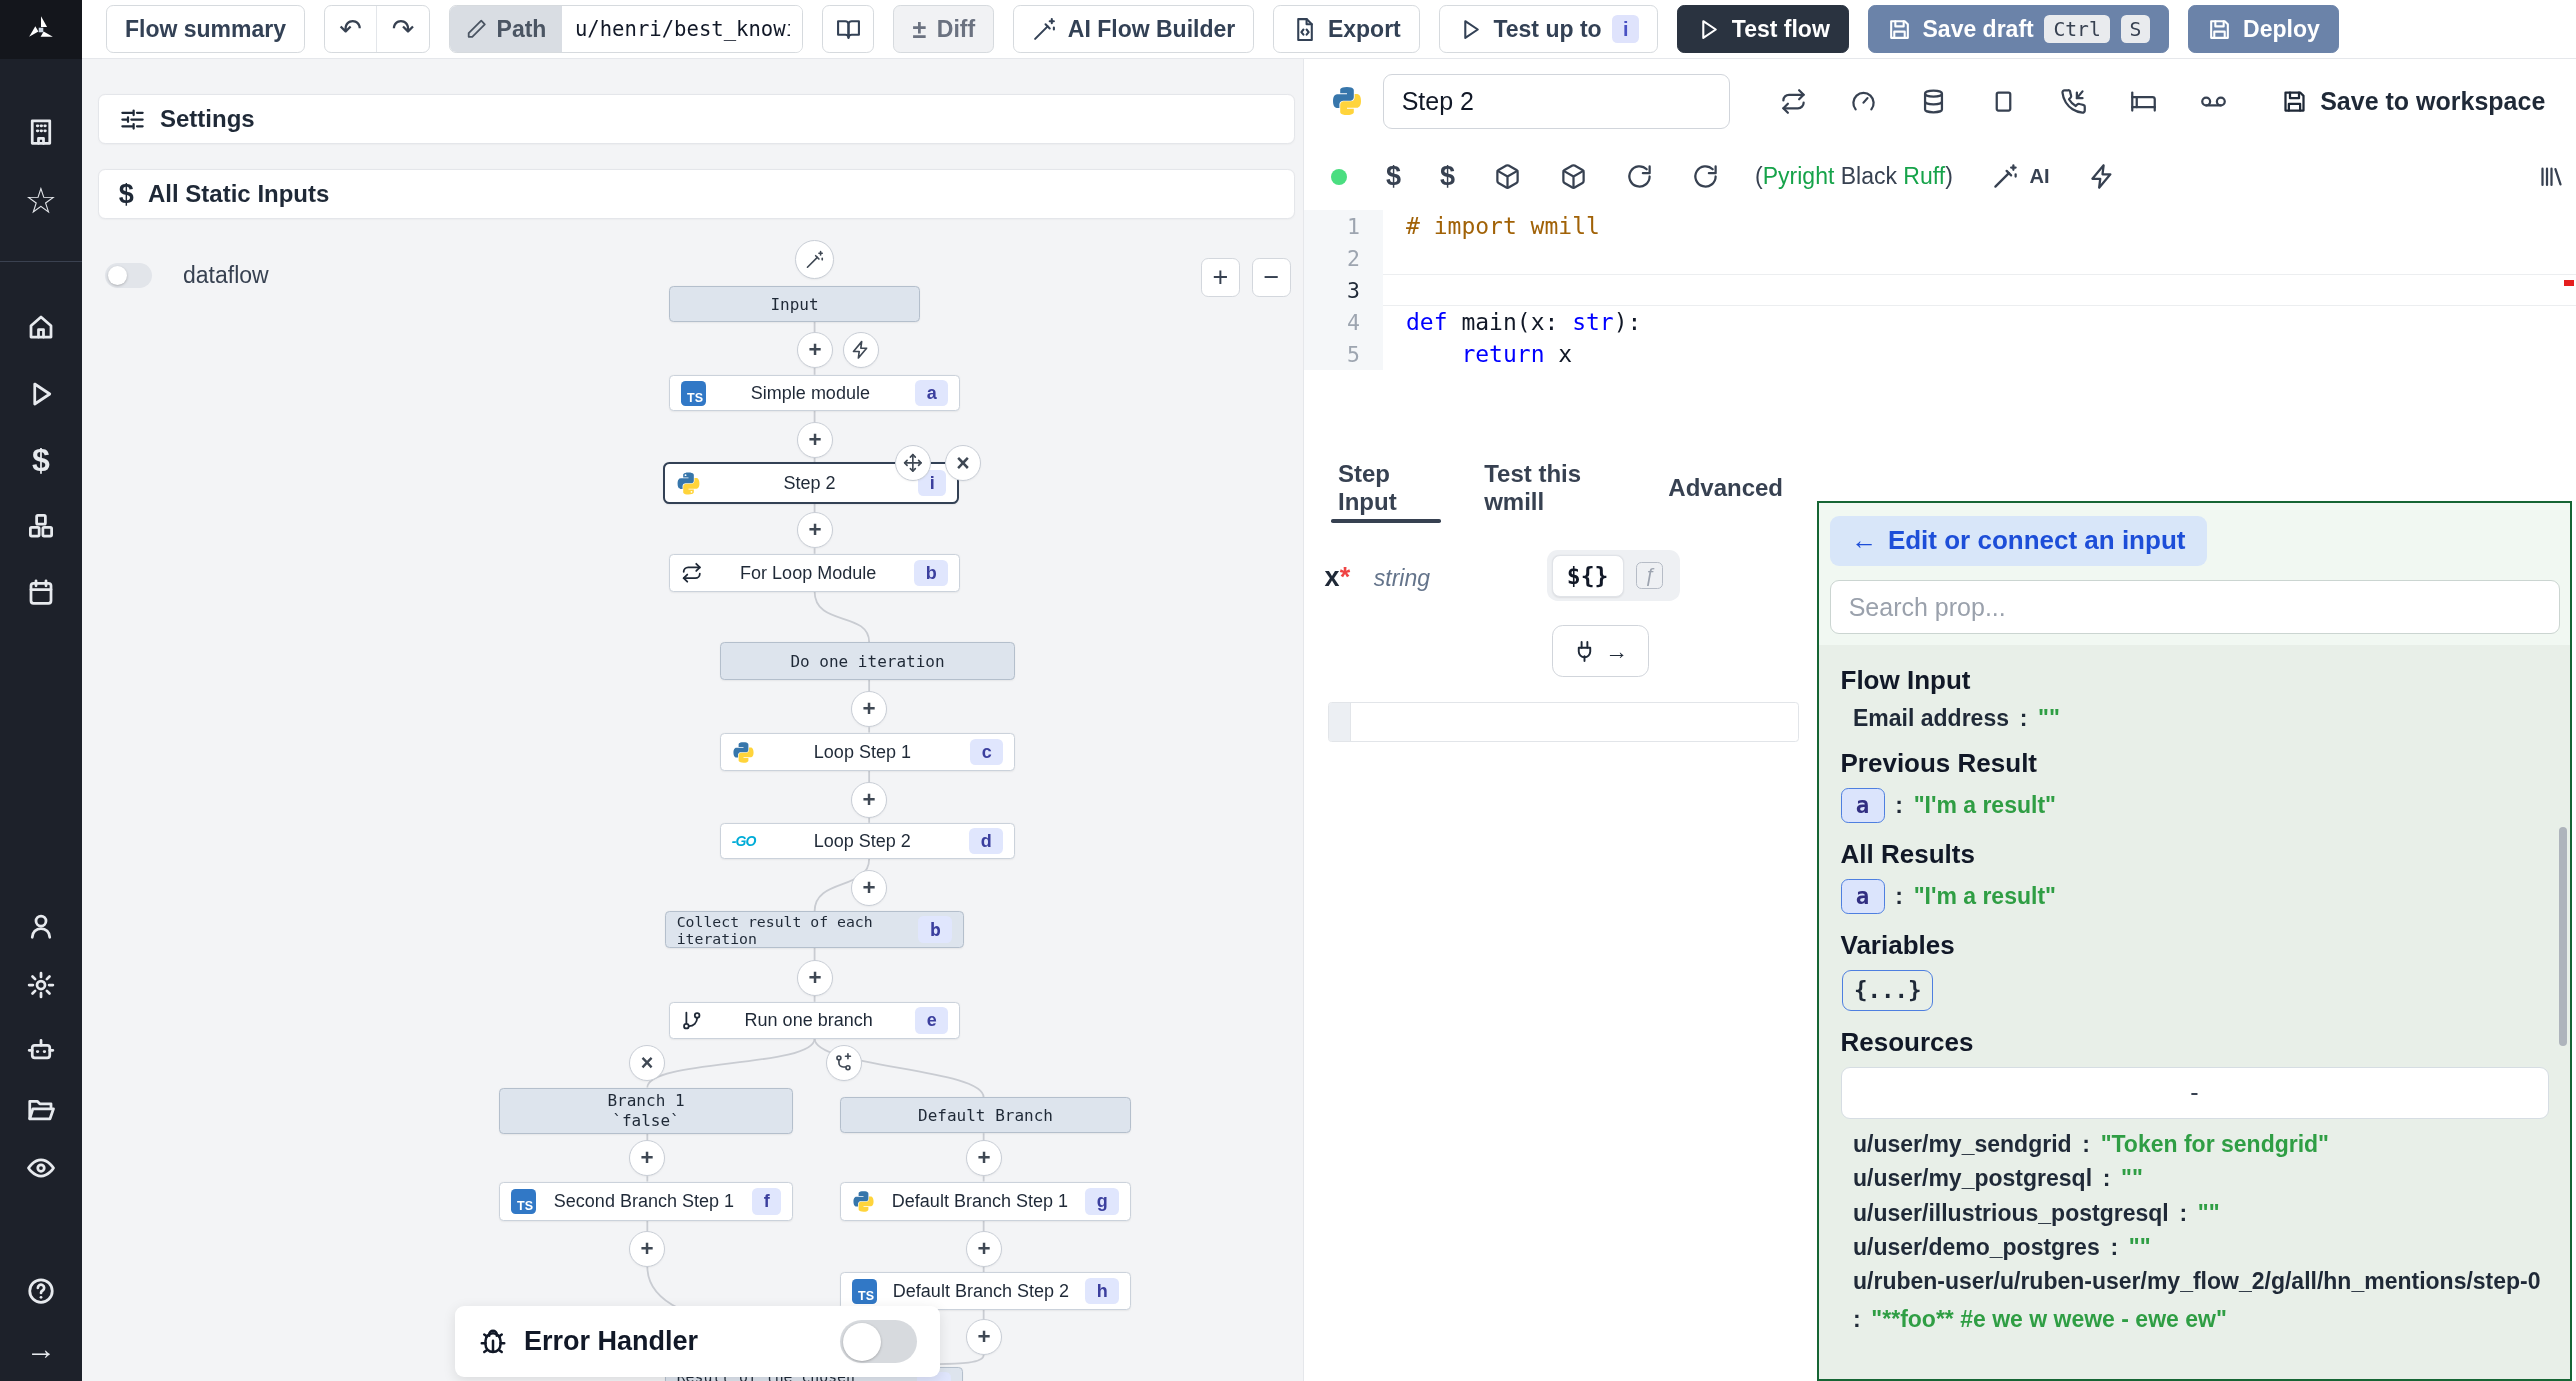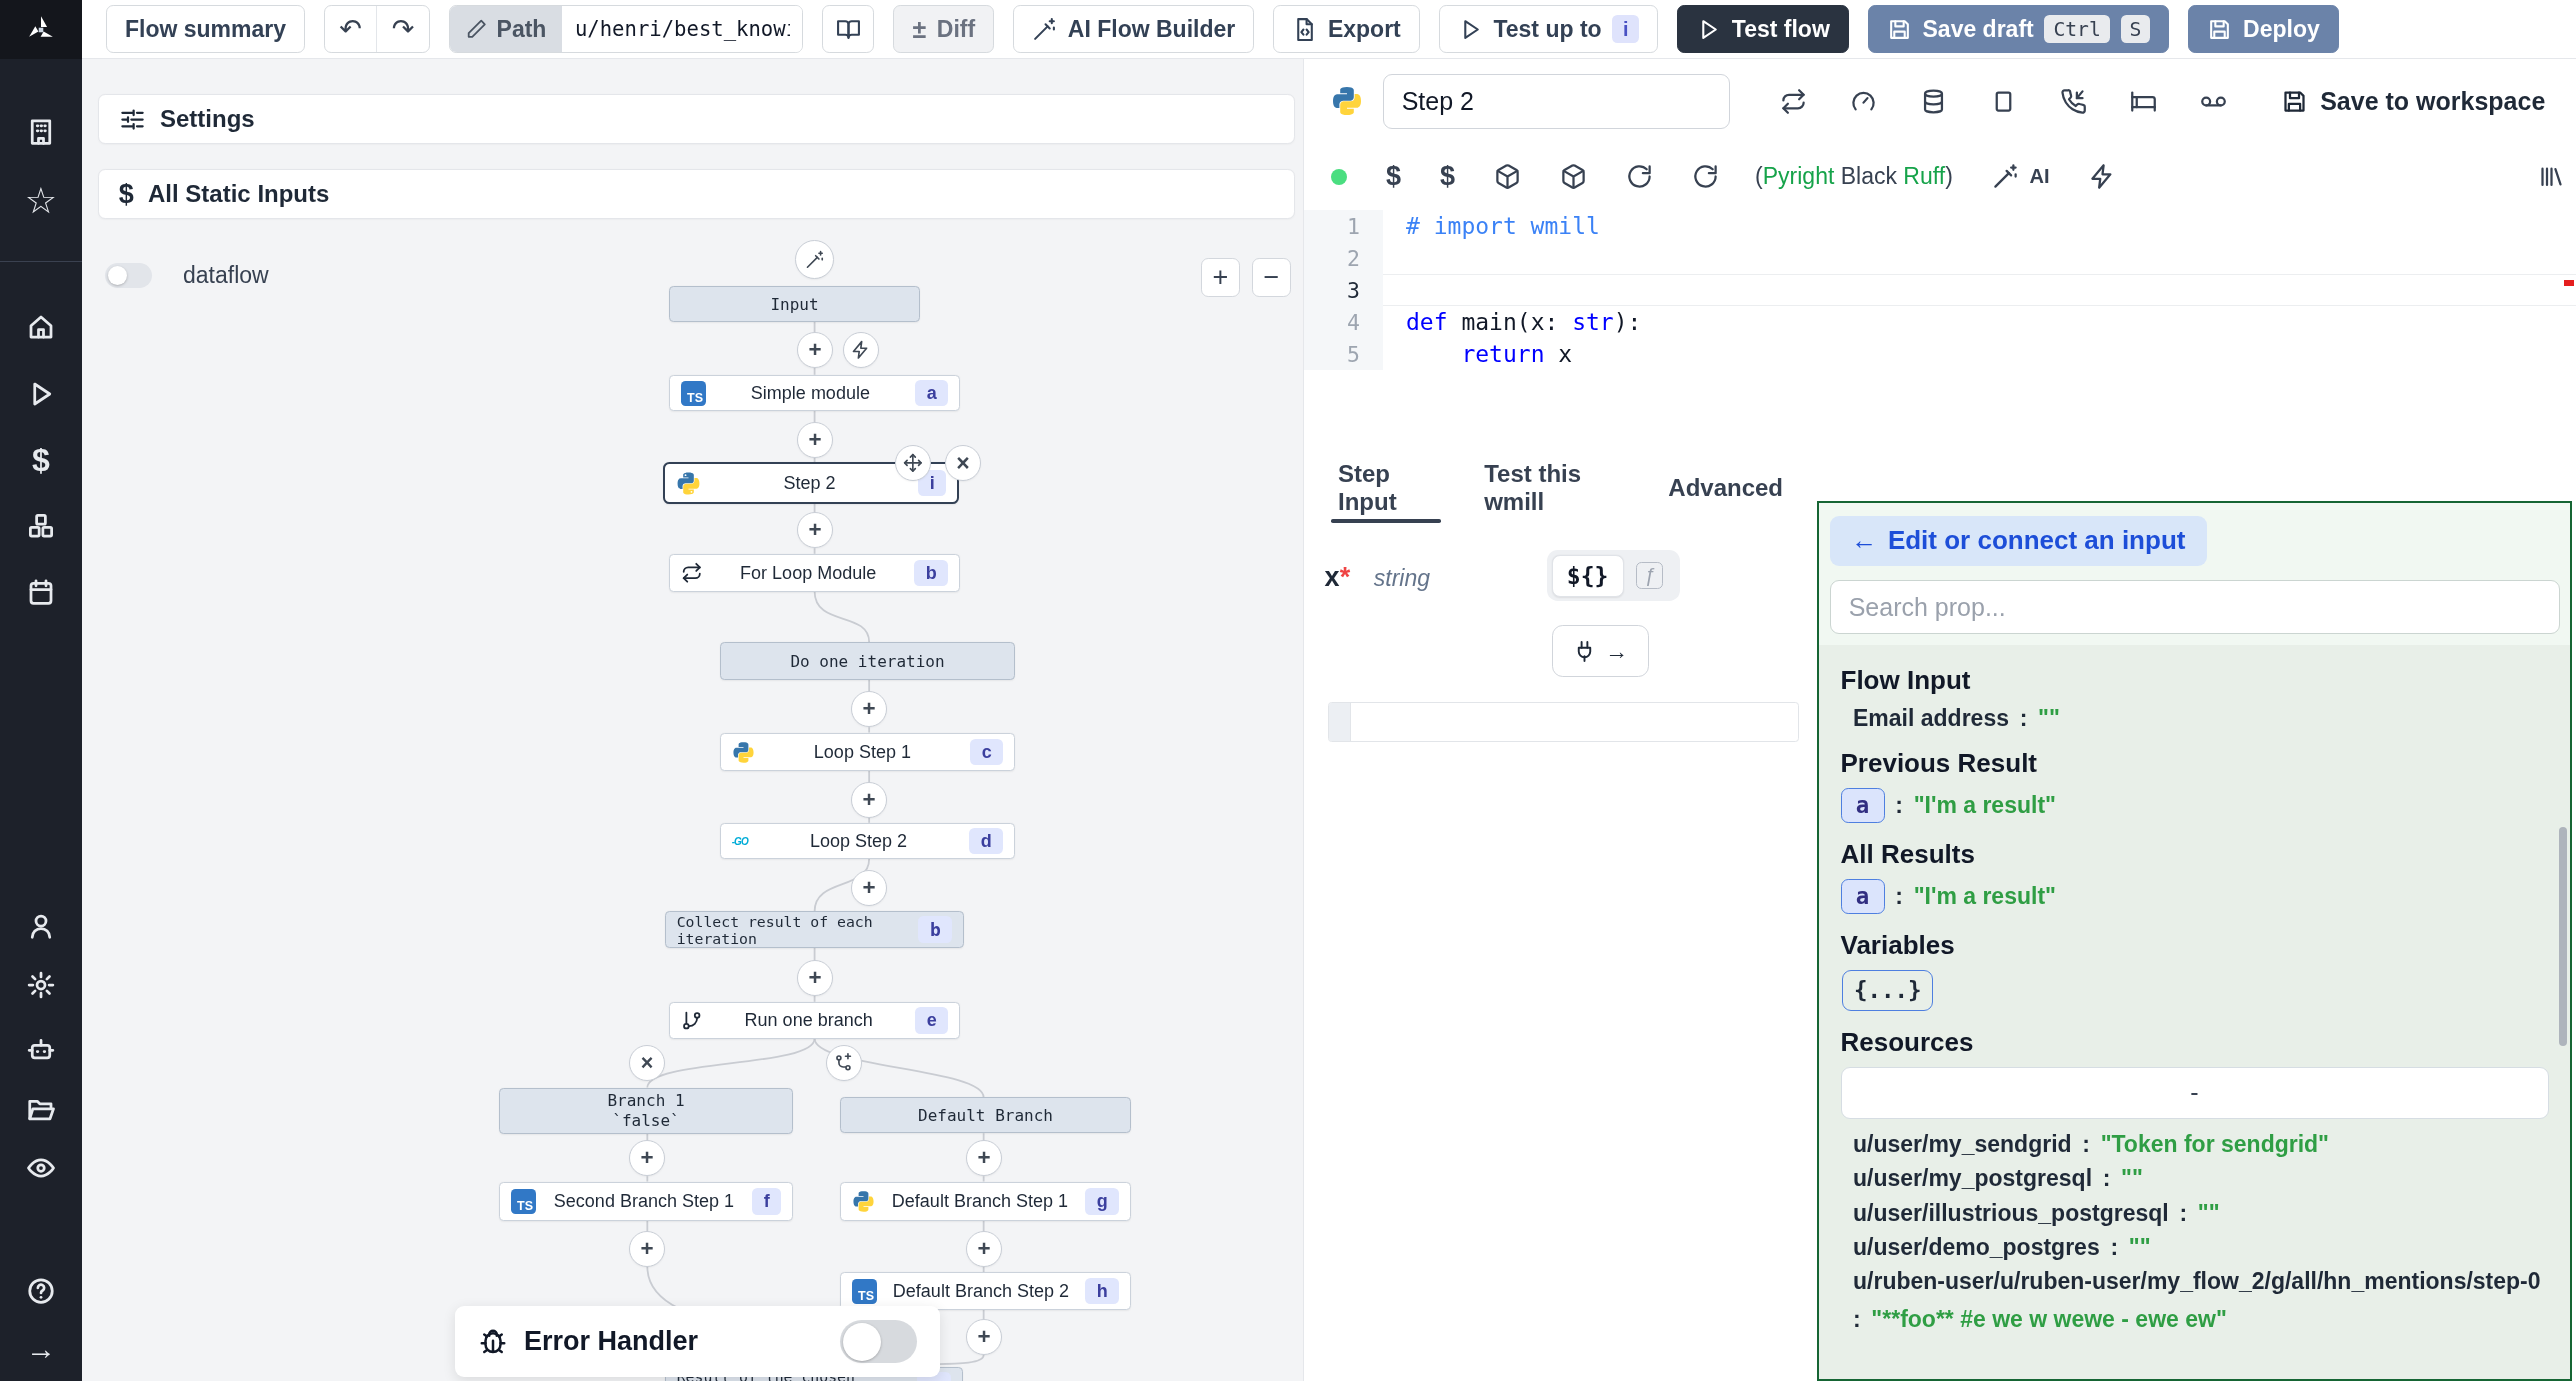--- a/index.html
+++ b/index.html
@@ -63,21 +63,21 @@
   .node.sel{border:2.7px solid #334155;border-radius:6.3px}
   .nbadge{background:#e0e6fd;color:#3b3f9e;font-weight:700;font-size:18px;border-radius:5.4px;
     padding:2.7px 11.6px;flex:none}
   .pcirc{position:absolute;width:36px;height:36px;border-radius:50%;background:#fff;
     border:0.9px solid #c9ced6;display:flex;align-items:center;justify-content:center;
     color:#3f4854;font-size:22.4px;font-weight:600;z-index:3;box-shadow:0 0.9px 1.8px rgba(0,0,0,.05)}
   .pcirc .ic{width:19.7px;height:19.7px}
   .tsic{width:25px;height:25px;background:#3178c6;border-radius:4.5px;color:#fff;
     font-size:12.5px;font-weight:700;display:flex;align-items:flex-end;justify-content:flex-end;
     padding:0 2.7px 0.9px 0;flex:none}
-  .goic{color:#00acd7;font-weight:700;font-style:italic;font-size:10px;flex:none;letter-spacing:-0.9px}
+  .goic{color:#00acd7;font-weight:700;font-style:italic;font-size:14px;flex:none;letter-spacing:-0.9px}
   #errbar{position:absolute;left:373px;top:1247px;width:485px;height:71px;background:#fff;
     border-radius:9px;box-shadow:0 3.6px 12.5px rgba(0,0,0,.10);display:flex;align-items:center;
     gap:16px;padding:0 23px;z-index:6}
   #errbar .t{font-size:27px;font-weight:700;color:#111827}
   
   #rpanel{position:absolute;left:1303px;top:59px;width:1273px;height:1322px;background:#fff;
     border-left:1.3px solid #e5e7eb}
   .row1{position:absolute;left:0;top:0;width:1273px;height:84px;display:flex;align-items:center;
     gap:0;padding:0 0 0 27px}
   #stepname{width:347px;height:55px;border:1.3px solid #d1d5db;border-radius:9px;
@@ -96,21 +96,21 @@
   
   #code{position:absolute;left:0;top:151px;width:1273px;height:242px;background:#fff;
     font-family:"DejaVu Sans Mono",monospace;font-size:23px}
   .cline{position:relative;height:32px;display:flex;align-items:center}
   .gut{width:79px;flex:none;background:#f5f7f9;color:#9da5b0;text-align:right;
     padding-right:23px;font-size:21.5px;height:100%;display:flex;align-items:center;justify-content:flex-end}
   .ctext{padding-left:23px;white-space:pre;color:#111827}
   .cline.active .gut{color:#1f2937}
   .cline.active::after{content:"";position:absolute;left:79px;right:0;top:0;bottom:0;
     border-top:1.3px solid #eceef0;border-bottom:1.3px solid #eceef0;pointer-events:none}
-  .kw{color:#0000ff}.cmt{color:#3b82f6}
+  .kw{color:#0000ff}.cmt{color:#a16207}
   #ruler-mark{position:absolute;right:1.8px;top:221px;width:10.7px;height:6.3px;background:#e51e1e}
   
   #tabs{position:absolute;left:0;top:393px;width:513px;height:72px;display:flex;
     align-items:center;gap:50px;padding:0 34px;border-bottom:1.3px solid #e5e7eb;background:#fff}
   .tab{font-size:24px;font-weight:600;color:#374151;position:relative;height:100%;
     display:flex;align-items:center}
   .tab.active::after{content:"";position:absolute;left:-7.2px;right:-7.2px;bottom:0;height:4.5px;
     background:#374151;border-radius:1.8px}
   
   #sileft{position:absolute;left:0;top:464px;width:513px;height:858px;background:#fff}

